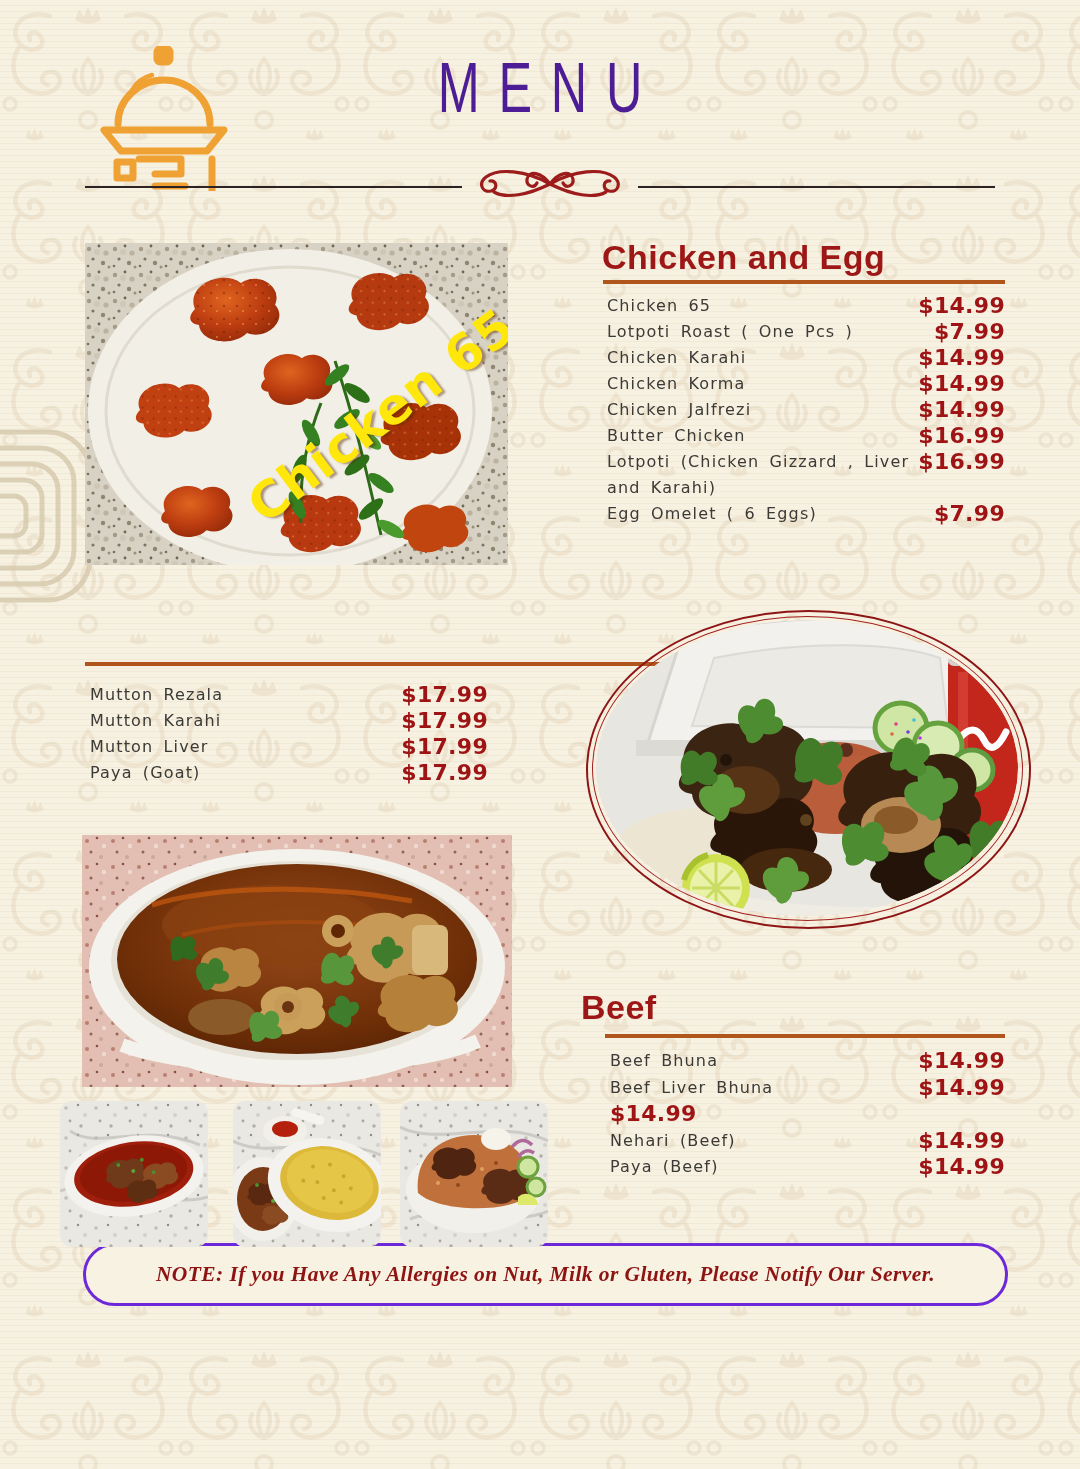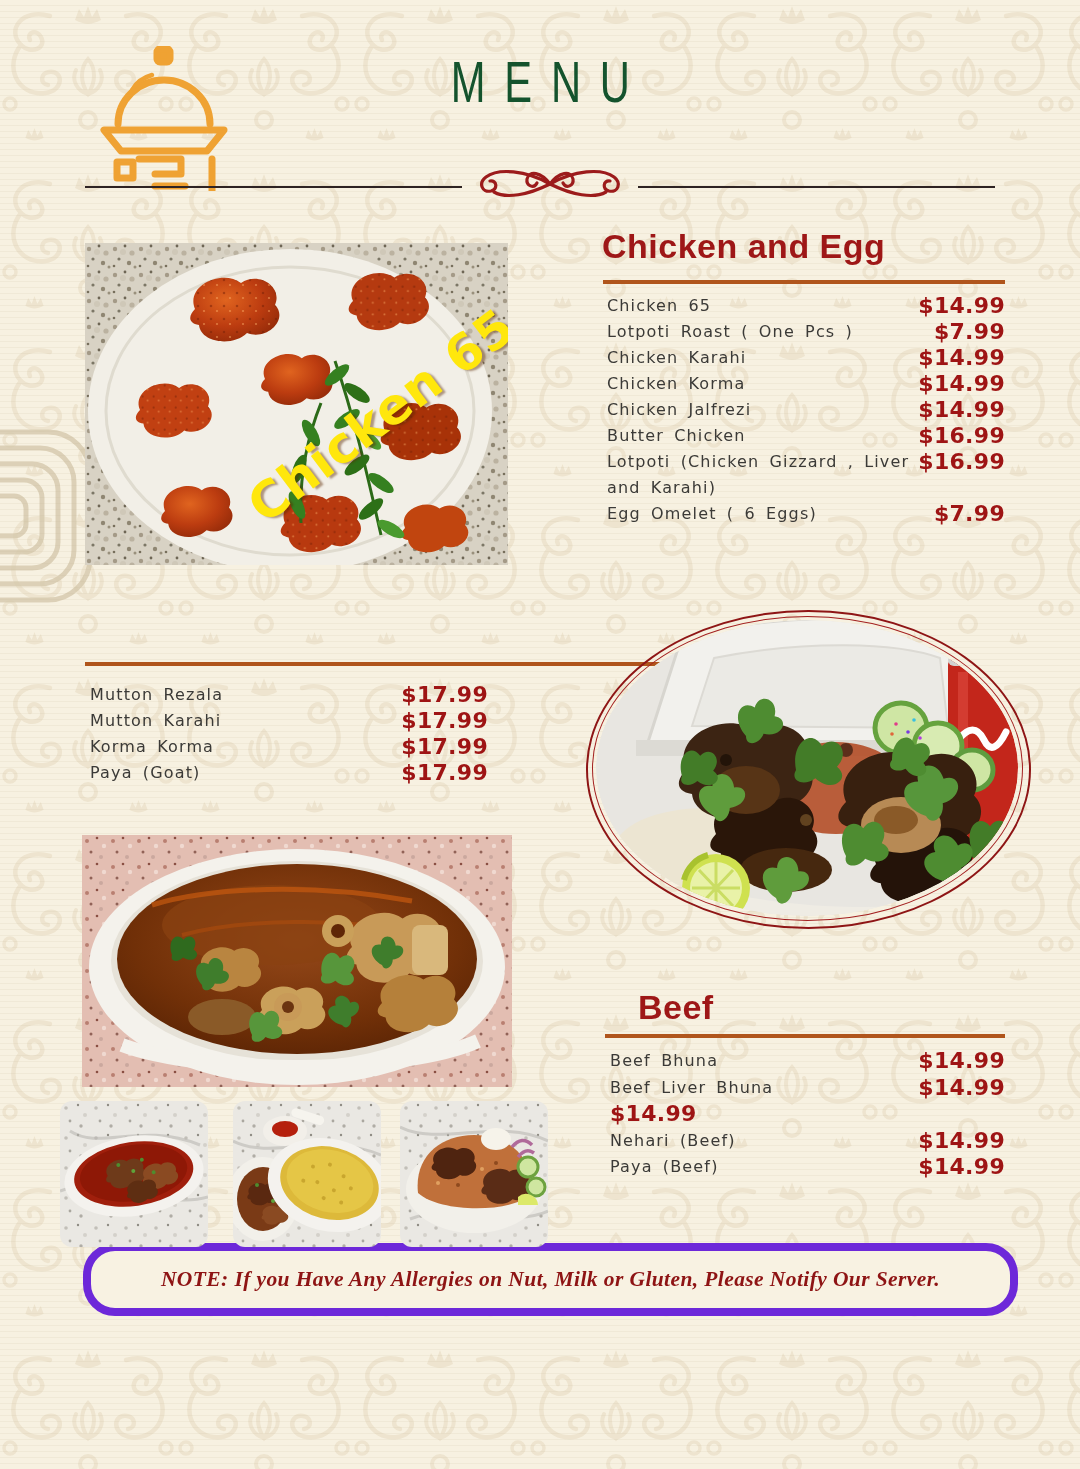--- a/index.html
+++ b/index.html
@@ -4,21 +4,21 @@
 <style>
   html,body{margin:0;padding:0;background:#efe9d8;}
   .page{position:relative;width:1080px;height:1469px;margin:0 auto;background:#f7f1e1;overflow:hidden;
         font-family:"Liberation Sans",sans-serif;}
   .page::after{content:"";position:absolute;inset:0;z-index:0;pointer-events:none;
         background:repeating-linear-gradient(180deg,rgba(0,0,0,0) 0 5px,rgba(190,175,140,.12) 5px 6px);}
   .abs{position:absolute;}
   .bg-svg{position:absolute;inset:0;z-index:0;}
   
   .menu-title{position:absolute;left:0;right:0;top:52px;text-align:center;z-index:2;
-      color:#14532d;font-size:58px;font-weight:500;letter-spacing:26px;line-height:1.05;}
+      color:#4c1d95;font-size:70px;font-weight:500;letter-spacing:26px;line-height:1.05;}
   .menu-title span{display:inline-block;transform:scaleX(.72);transform-origin:center;padding-left:26px;}
   .rule{position:absolute;top:186px;height:2px;background:#2e2323;z-index:2;}
   
   .sec-title{position:absolute;margin:0;color:#9e1717;font-weight:700;font-size:34px;letter-spacing:.5px;z-index:2;
       font-family:"Liberation Sans",sans-serif;}
   .sec-underline{position:absolute;height:4px;background:#b0551c;z-index:1;}
   .mlist{position:absolute;z-index:2;}
   .row{display:flex;justify-content:space-between;align-items:flex-start;}
   .iname{color:#3b3a37;font-size:16px;letter-spacing:1.15px;word-spacing:4px;line-height:26px;
       font-family:"DejaVu Sans","Liberation Sans",sans-serif;max-width:335px;}
@@ -33,21 +33,21 @@
       transform:rotate(-37deg) translateY(130px);transform-origin:center;
       color:#ffe70c;font-size:50px;font-weight:700;letter-spacing:1px;
       font-family:"DejaVu Sans","Liberation Sans",sans-serif;
       text-shadow:2px 3px 2px rgba(90,40,0,.45);}
   .oval-photo{border-radius:50%;}
   .ring{position:absolute;border-radius:50%;z-index:4;pointer-events:none;}
   .ring1{left:592px;top:616px;width:429px;height:303px;border:1.6px solid #a32020;}
   .ring2{left:586px;top:610px;width:441px;height:315px;border:2.2px solid #8e1515;}
   
   .note-box{position:absolute;left:83px;top:1243px;width:919px;height:57px;z-index:2;
-      border:8px solid #6d28d9;border-radius:32px;background:#f8f2e2;
+      border:3px solid #6d28d9;border-radius:32px;background:#f8f2e2;
       display:flex;align-items:center;justify-content:center;}
   .note-box span{color:#8e1414;font-size:21.5px;font-weight:700;font-style:italic;letter-spacing:.4px;
       font-family:"Liberation Serif",serif;}
 </style>
 </head>
 <body>
 
 <div class="page">
 
   <svg class="bg-svg" width="1080" height="1469" aria-hidden="true">
@@ -193,21 +193,21 @@
         <use href="#leaf" transform="translate(286,266) rotate(-40)" fill="#2d7017"></use>
         <use href="#leaf" transform="translate(306,286) rotate(30)" fill="#4a9a2e"></use>
         <use href="#leaf" transform="translate(226,190) rotate(60)"></use>
         <use href="#leaf" transform="translate(214,226) rotate(-70)" fill="#2d7017"></use>
         <use href="#leaf" transform="translate(212,262) rotate(65)"></use>
       </g>
     </svg>
     <div class="c65-label">Chicken 65</div>
   </div>
 
-  <h2 class="sec-title" style="left:602px;top:227px;">Chicken and Egg</h2>
+  <h2 class="sec-title" style="left:602px;top:238px;">Chicken and Egg</h2>
   <div class="sec-underline" style="left:603px;top:280px;width:402px;"></div>
   <div class="mlist" style="left:607px;top:293px;width:398px;">
     <div class="row">
         <span class="iname">Chicken 65</span>
         <span class="iprice">$14.99</span>
       </div>
     <div class="row">
         <span class="iname">Lotpoti Roast ( One Pcs )</span>
         <span class="iprice">$7.99</span>
       </div>
@@ -241,21 +241,21 @@
   <div class="mlist" style="left:90px;top:682px;width:398px;">
     <div class="row">
         <span class="iname">Mutton  Rezala</span>
         <span class="iprice">$17.99</span>
       </div>
     <div class="row">
         <span class="iname">Mutton  Karahi</span>
         <span class="iprice">$17.99</span>
       </div>
     <div class="row">
-        <span class="iname">Korma  Korma</span>
+        <span class="iname">Mutton  Liver</span>
         <span class="iprice">$17.99</span>
       </div>
     <div class="row">
         <span class="iname">Paya (Goat)</span>
         <span class="iprice">$17.99</span>
       </div>
   </div>
 
   <div class="photo oval-photo" style="left:596px;top:620px;width:422px;height:296px;">
     <svg width="422" height="296" viewBox="0 0 422 296">
@@ -344,21 +344,21 @@
         <use href="#cil" transform="translate(240,140) scale(1.8) rotate(30)" fill="#57963b"></use>
         <use href="#cil" transform="translate(300,130) scale(1.5) rotate(-20)"></use>
         <use href="#cil" transform="translate(170,200) scale(1.7) rotate(15)" fill="#57963b"></use>
         <use href="#cil" transform="translate(260,190) scale(1.5) rotate(-35)"></use>
         <use href="#cil" transform="translate(90,120) scale(1.4) rotate(20)" fill="#2f6a1e"></use>
       </g>
       <path d="M40,210 C120,240 320,240 396,206" stroke="#f4f2ec" stroke-width="14" fill="none"></path>
     </svg>
   </div>
 
-  <h2 class="sec-title" style="left:638px;top:988px;">Beef</h2>
+  <h2 class="sec-title" style="left:581px;top:988px;">Beef</h2>
   <div class="sec-underline" style="left:605px;top:1034px;width:400px;"></div>
   <div class="mlist beef" style="left:610px;top:1048px;width:395px;">
     <div class="row">
         <span class="iname">Beef  Bhuna</span>
         <span class="iprice">$14.99</span>
       </div>
     <div class="row">
         <span class="iname">Beef Liver Bhuna</span>
         <span class="iprice">$14.99</span>
       </div>

